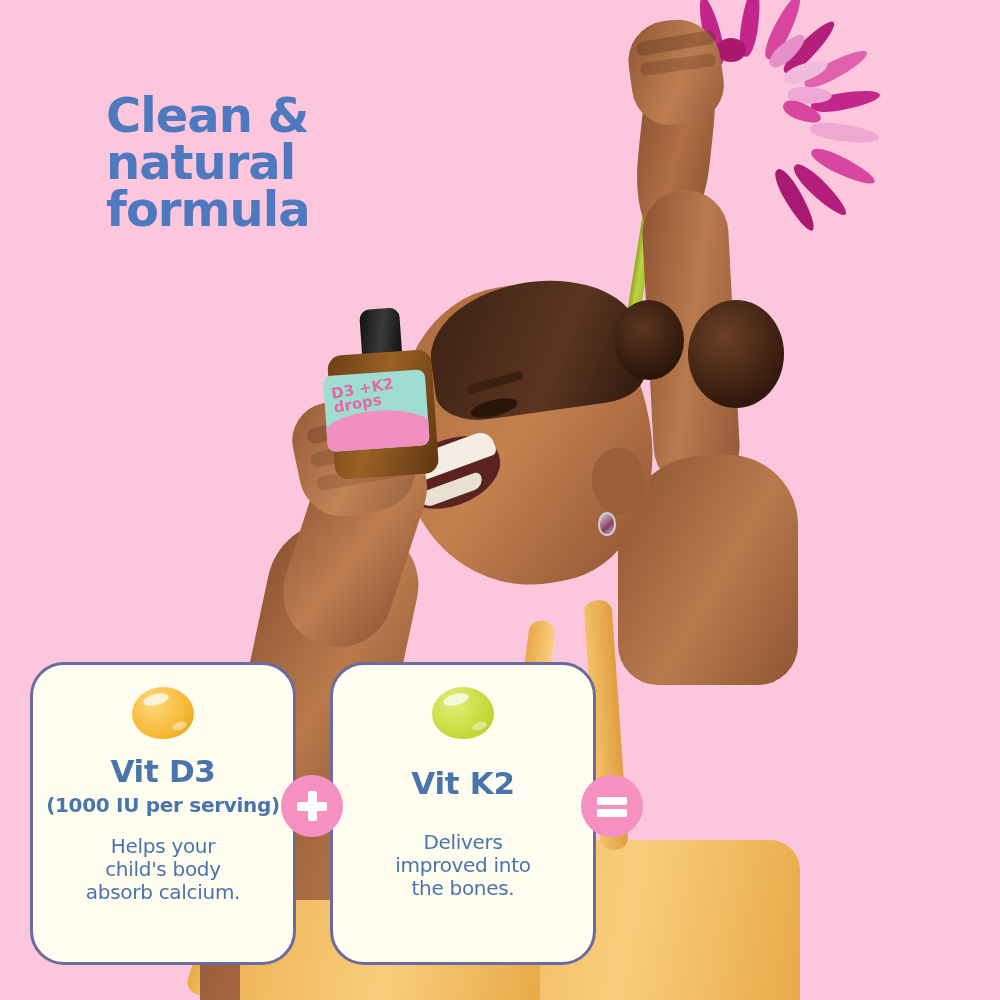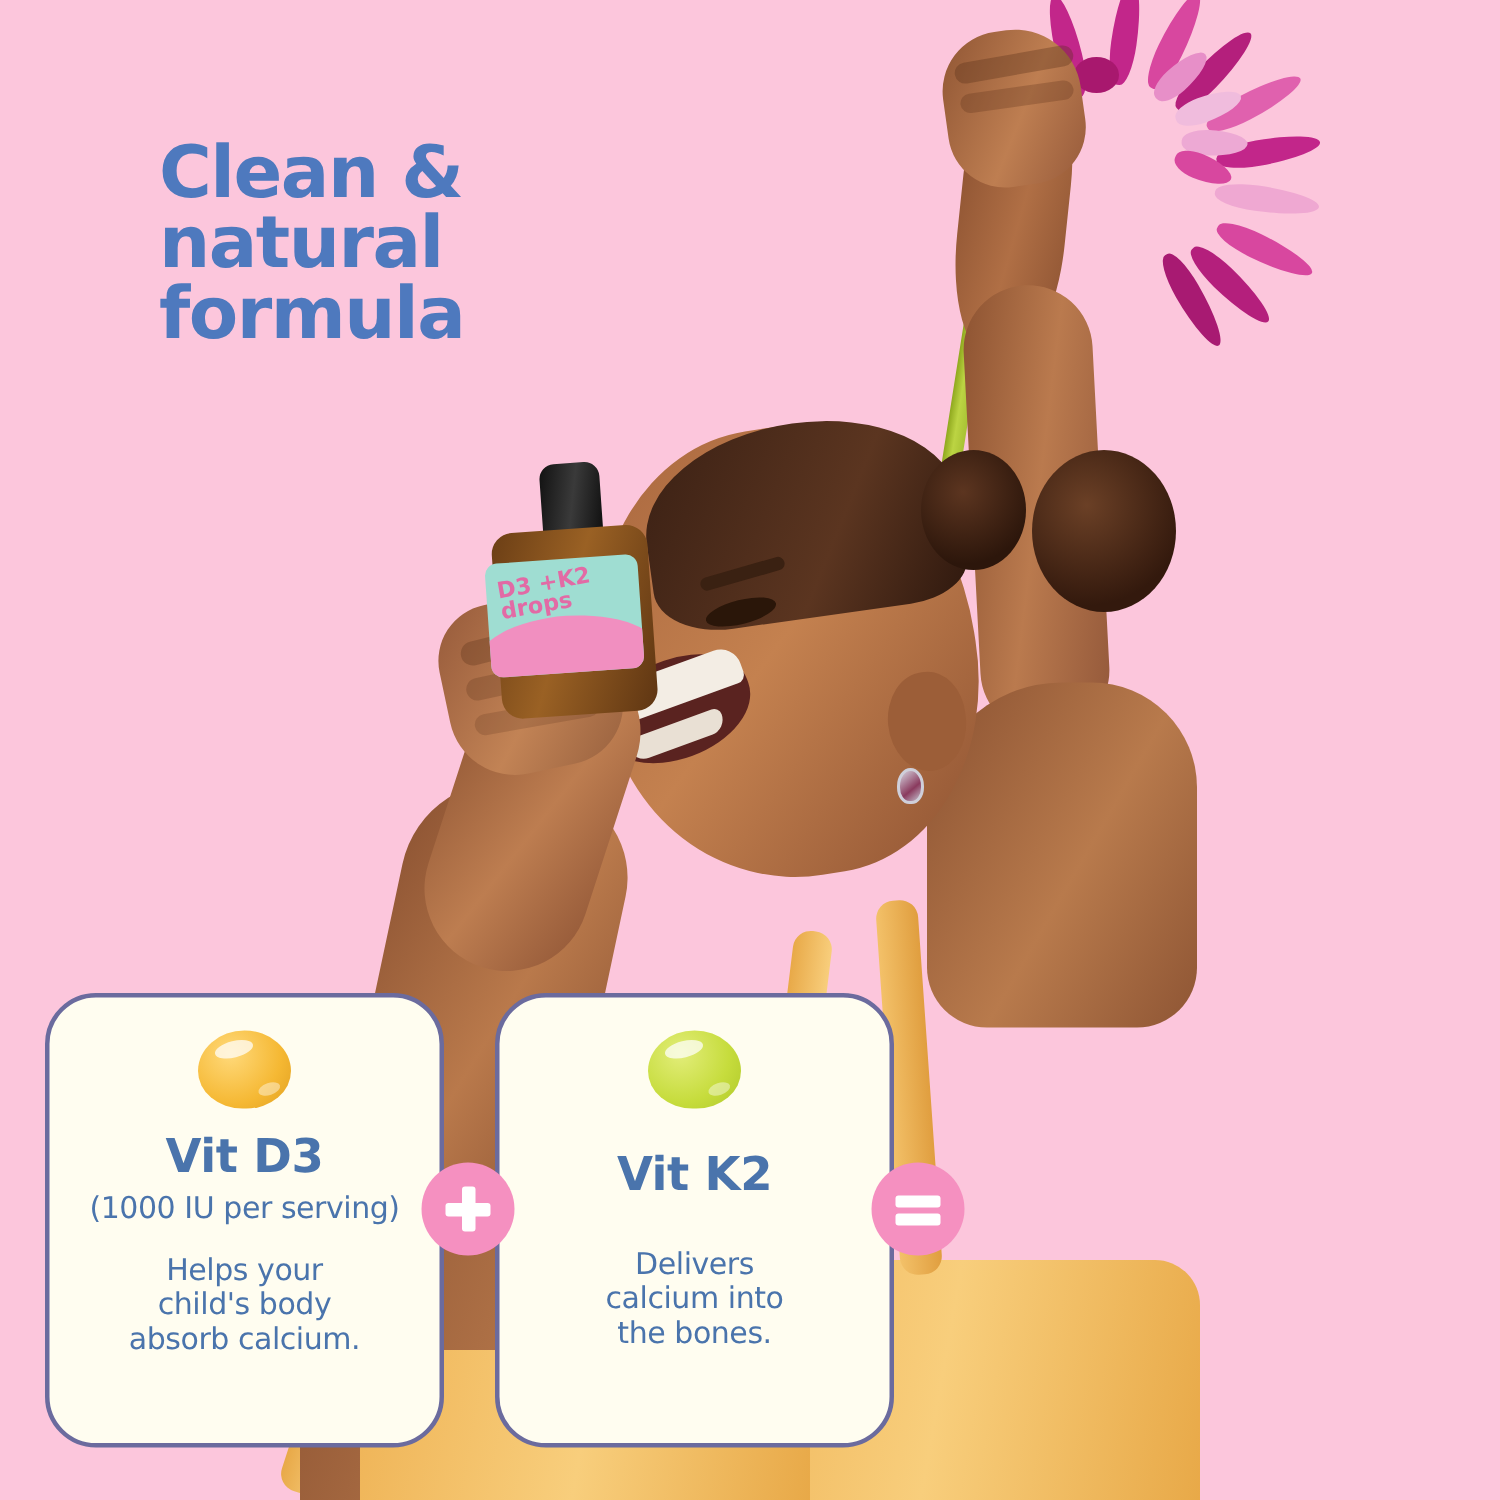--- a/index.html
+++ b/index.html
@@ -79,21 +79,21 @@
   }
   .blob .shine2 {
     position:absolute; right:7px; bottom:9px; width:15px; height:8px;
     background:rgba(255,255,255,.42); border-radius:50%;
     transform:rotate(-18deg);
   }
   .blob-d3 .body { background:radial-gradient(circle at 35% 30%, #FFD97A, #F5B833 62%, #E09F20); }
   .blob-k2 .body { background:radial-gradient(circle at 35% 30%, #E2ED79, #C6DC3C 60%, #AFC82A); }
 
   .card-title { font-weight:700; font-size:31px; margin-top:10px; letter-spacing:-0.3px; }
-  .card-sub   { font-size:20px; margin-top:4px; letter-spacing:-0.3px; }
+  .card-sub   { font-size:20px; margin-top:4px; letter-spacing:-0.3px;font-weight:bold; }
   .card-body  { font-size:20px; line-height:1.16; margin-top:18px; letter-spacing:-0.3px; }
   #card-res .card-body { font-size:27px; line-height:1.2; margin-top:0; }
 
   .badge {
     position:absolute; width:62px; height:62px; border-radius:50%;
     background:#F590C0; top:113px;
     display:flex; align-items:center; justify-content:center;
   }
   #badge-plus { left:281px; }
   #badge-equals { left:581px; }
@@ -203,21 +203,21 @@
     </div>
 
     <div class="card" id="card-k2">
       <div class="blob blob-k2">
         <div class="body"></div>
           <div class="shine"></div>
           <div class="shine2"></div>
       </div>
       <div class="card-title" style="margin-top:22px;">Vit K2</div>
       <div class="card-body" style="white-space:pre-line; margin-top:30px;">Delivers
-calcium into
+improved into
 the bones.</div>
     </div>
 
 
     <div class="badge" id="badge-plus">
       <div class="plus-h"></div>
         <div class="plus-v"></div>
     </div>
     <div class="badge" id="badge-equals">
       <div class="eq-bar eq-top"></div>

